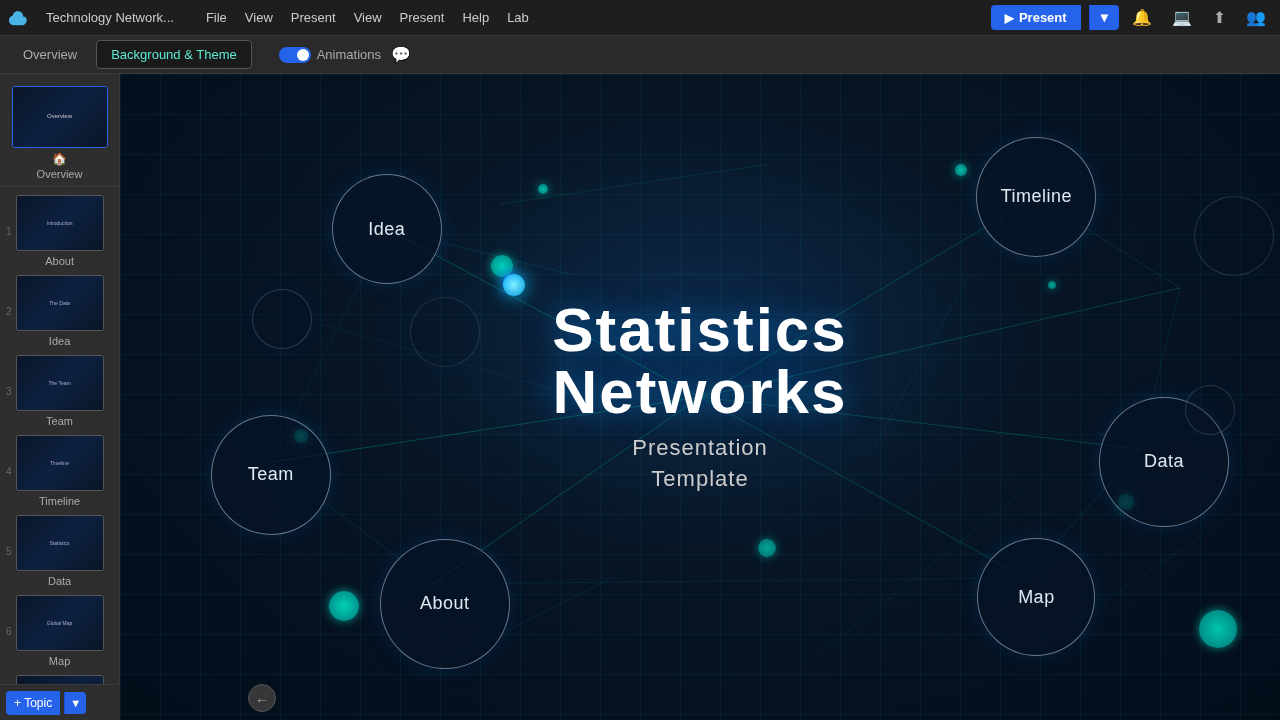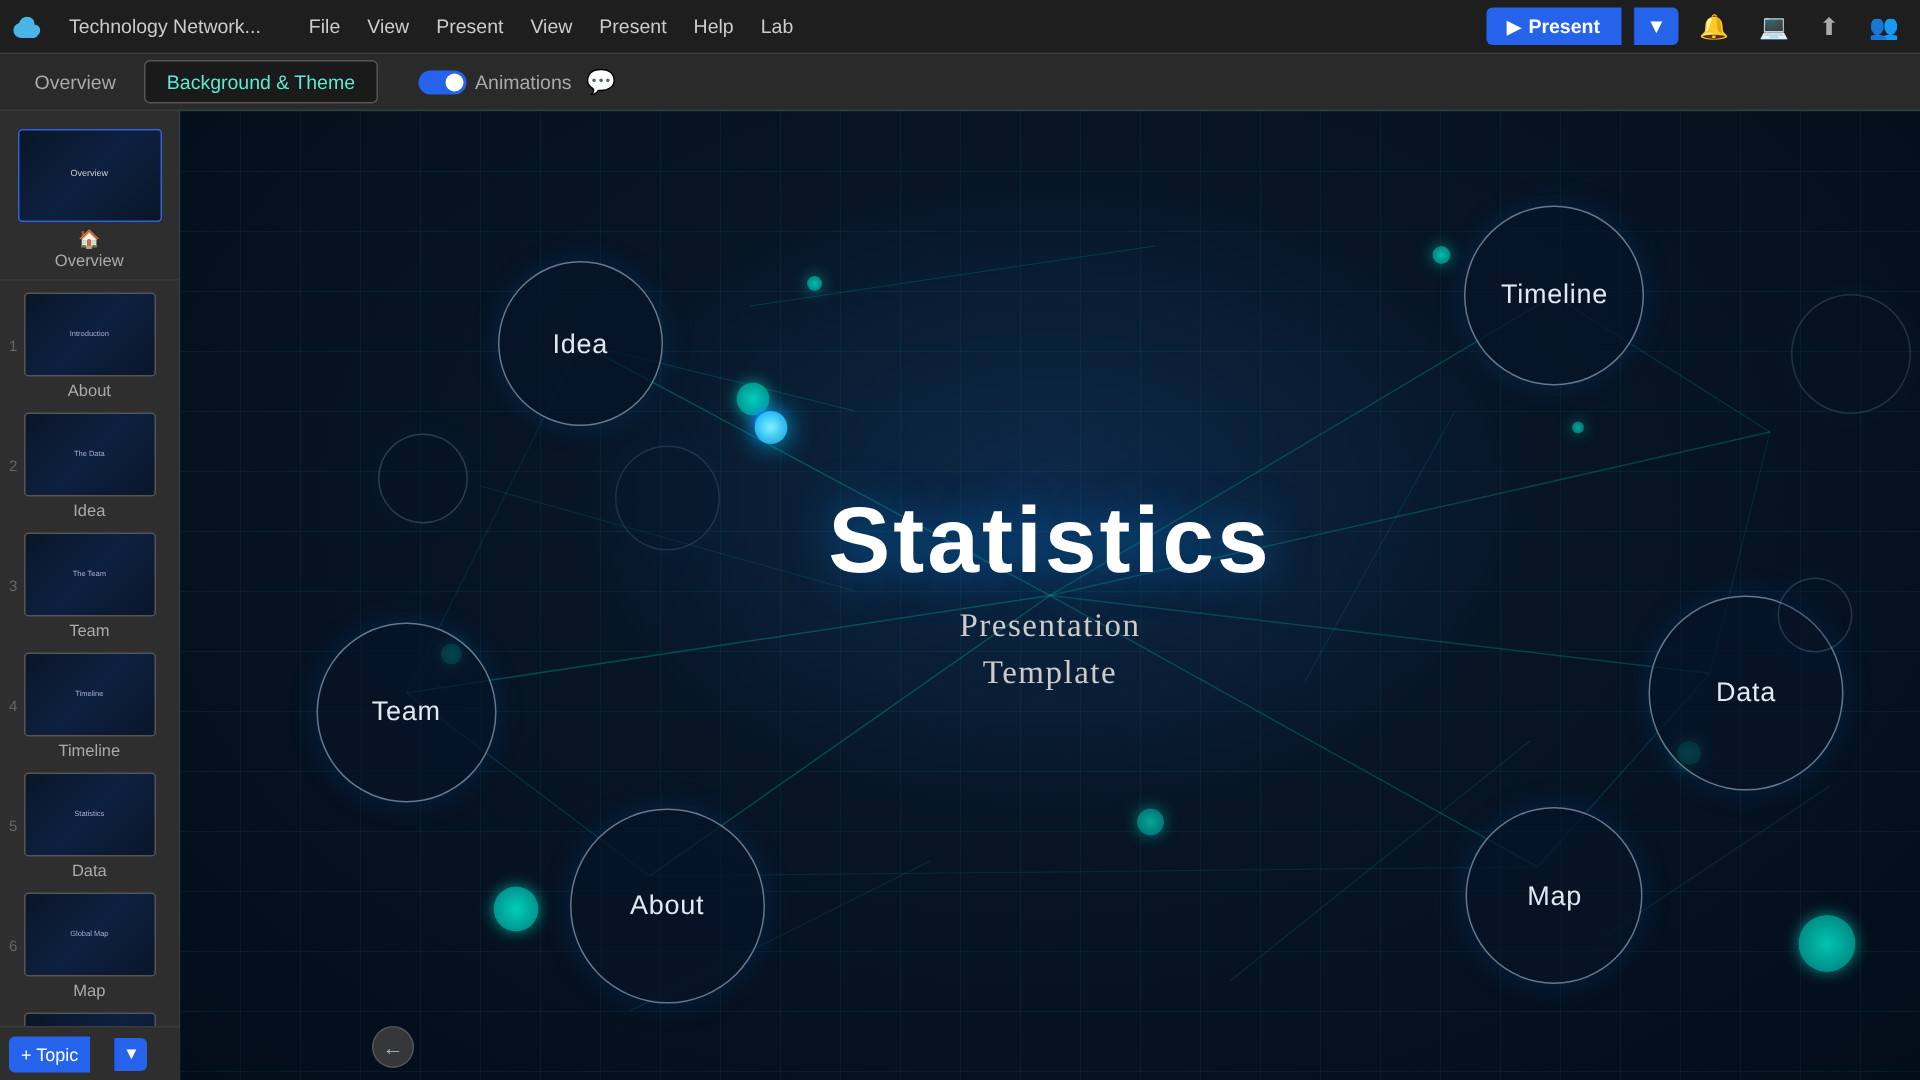--- a/index.html
+++ b/index.html
@@ -86,21 +86,21 @@
       background-size: 40px 40px;
     }
 
     
     .center-content {
       position: absolute; top: 50%; left: 50%; transform: translate(-50%, -50%);
       text-align: center; z-index: 10;
     }
     .subtitle-small { font-size: 14px; color: #aaa; letter-spacing: 1px; margin-bottom: 6px; font-family: 'Courier New', monospace; }
     .main-title { font-size: 62px; font-weight: 900; color: #fff; line-height: 1.0; letter-spacing: 2px; font-family: 'Arial Black', sans-serif; text-shadow: 0 0 30px rgba(0,150,255,0.5); }
-    .sub-title { font-size: 22px; color: #ccc; margin-top: 10px; letter-spacing: 1px; font-family: Liberation Serif, serif; line-height: 1.4; }
+    .sub-title { font-size: 22px; color: #ccc; margin-top: 10px; letter-spacing: 1px; font-family: Liberation Sans, sans-serif; line-height: 1.4; }
 
     
     .circle-node {
       position: absolute; border-radius: 50%;
       border: 1.5px solid rgba(200,220,240,0.5);
       background: rgba(5, 20, 40, 0.7);
       display: flex; align-items: center; justify-content: center;
       font-family: 'Arial', sans-serif; color: #e0e8f0; font-size: 18px;
       letter-spacing: 0.5px; cursor: pointer;
       box-shadow: 0 0 20px rgba(0,100,200,0.2);
@@ -124,21 +124,21 @@
       box-shadow: 0 0 18px rgba(0,200,255,1);
     }
 
     
     .lines-svg { position: absolute; inset: 0; pointer-events: none; }
 
     
     #bottombar {
       position: absolute; bottom: 0; left: 0; width: 120px;
       background: #2e2e2e; border-top: 1px solid #3a3a3a;
-      display: flex; align-items: center; padding: 0 6px; height: 36px; gap: 16px;
+      display: flex; align-items: center; padding: 0 6px; height: 36px; gap: 4px;
     }
     .add-topic-btn {
       background: #2563eb; color: #fff; border: none; border-radius: 4px 0 0 4px;
       padding: 5px 8px; font-size: 12px; cursor: pointer; display: flex; align-items: center; gap: 4px;
     }
     .add-topic-dropdown {
       background: #2563eb; color: #fff; border: none; border-left: 1px solid #1d4ed8;
       border-radius: 0 4px 4px 0; padding: 5px 5px; cursor: pointer; font-size: 11px;
     }
     .back-nav-btn {
@@ -343,20 +343,21 @@
     </div>
 
     <div class="circle-node" style="width:60px;height:60px;left:calc(14% - 30px);top:calc(38% - 30px);opacity:0.4;font-size:0;"></div>
     <div class="circle-node" style="width:50px;height:50px;left:calc(94% - 25px);top:calc(52% - 25px);opacity:0.35;font-size:0;"></div>
     <div class="circle-node" style="width:80px;height:80px;left:calc(96% - 40px);top:calc(25% - 40px);opacity:0.3;font-size:0;"></div>
     <div class="circle-node" style="width:70px;height:70px;left:calc(28% - 35px);top:calc(40% - 35px);opacity:0.25;font-size:0;"></div>
 
     <div class="center-content">
       <div class="main-title">
         <span>Statistics</span><br>
+        <span>Networks</span>
       </div>
       <div class="sub-title">
         <span>Presentation</span><br>
         <span>Template</span>
       </div>
     </div>
 
     <div class="back-nav-btn">←</div>
   </div>
 </div>

